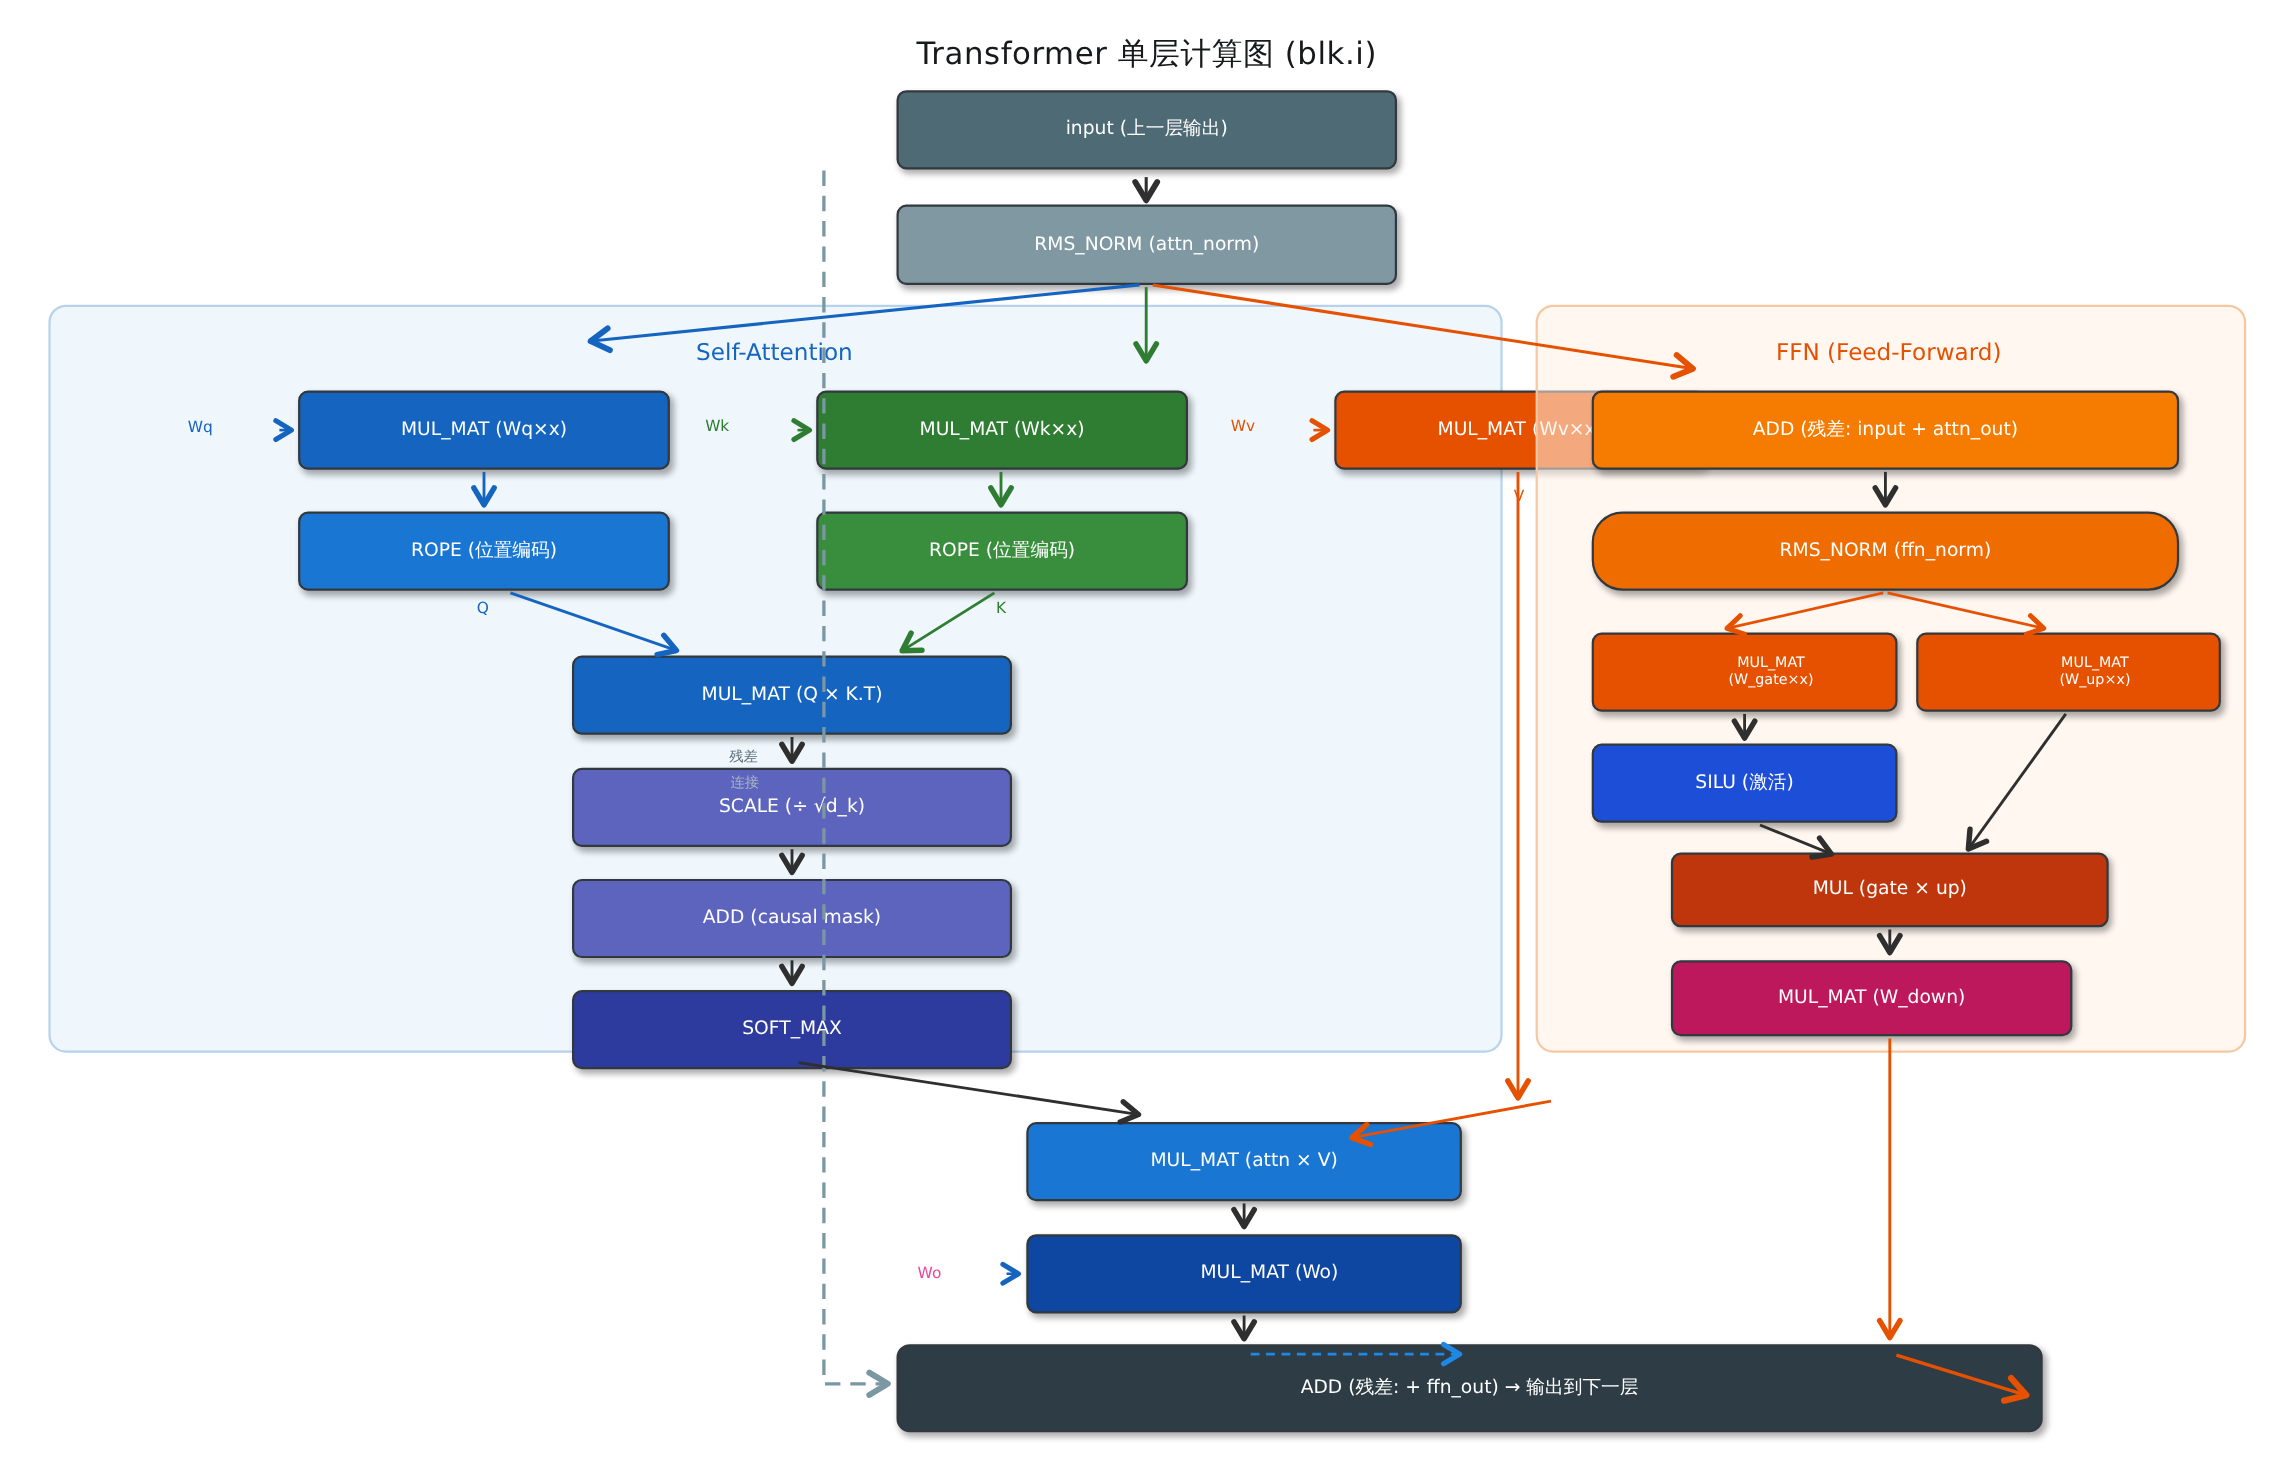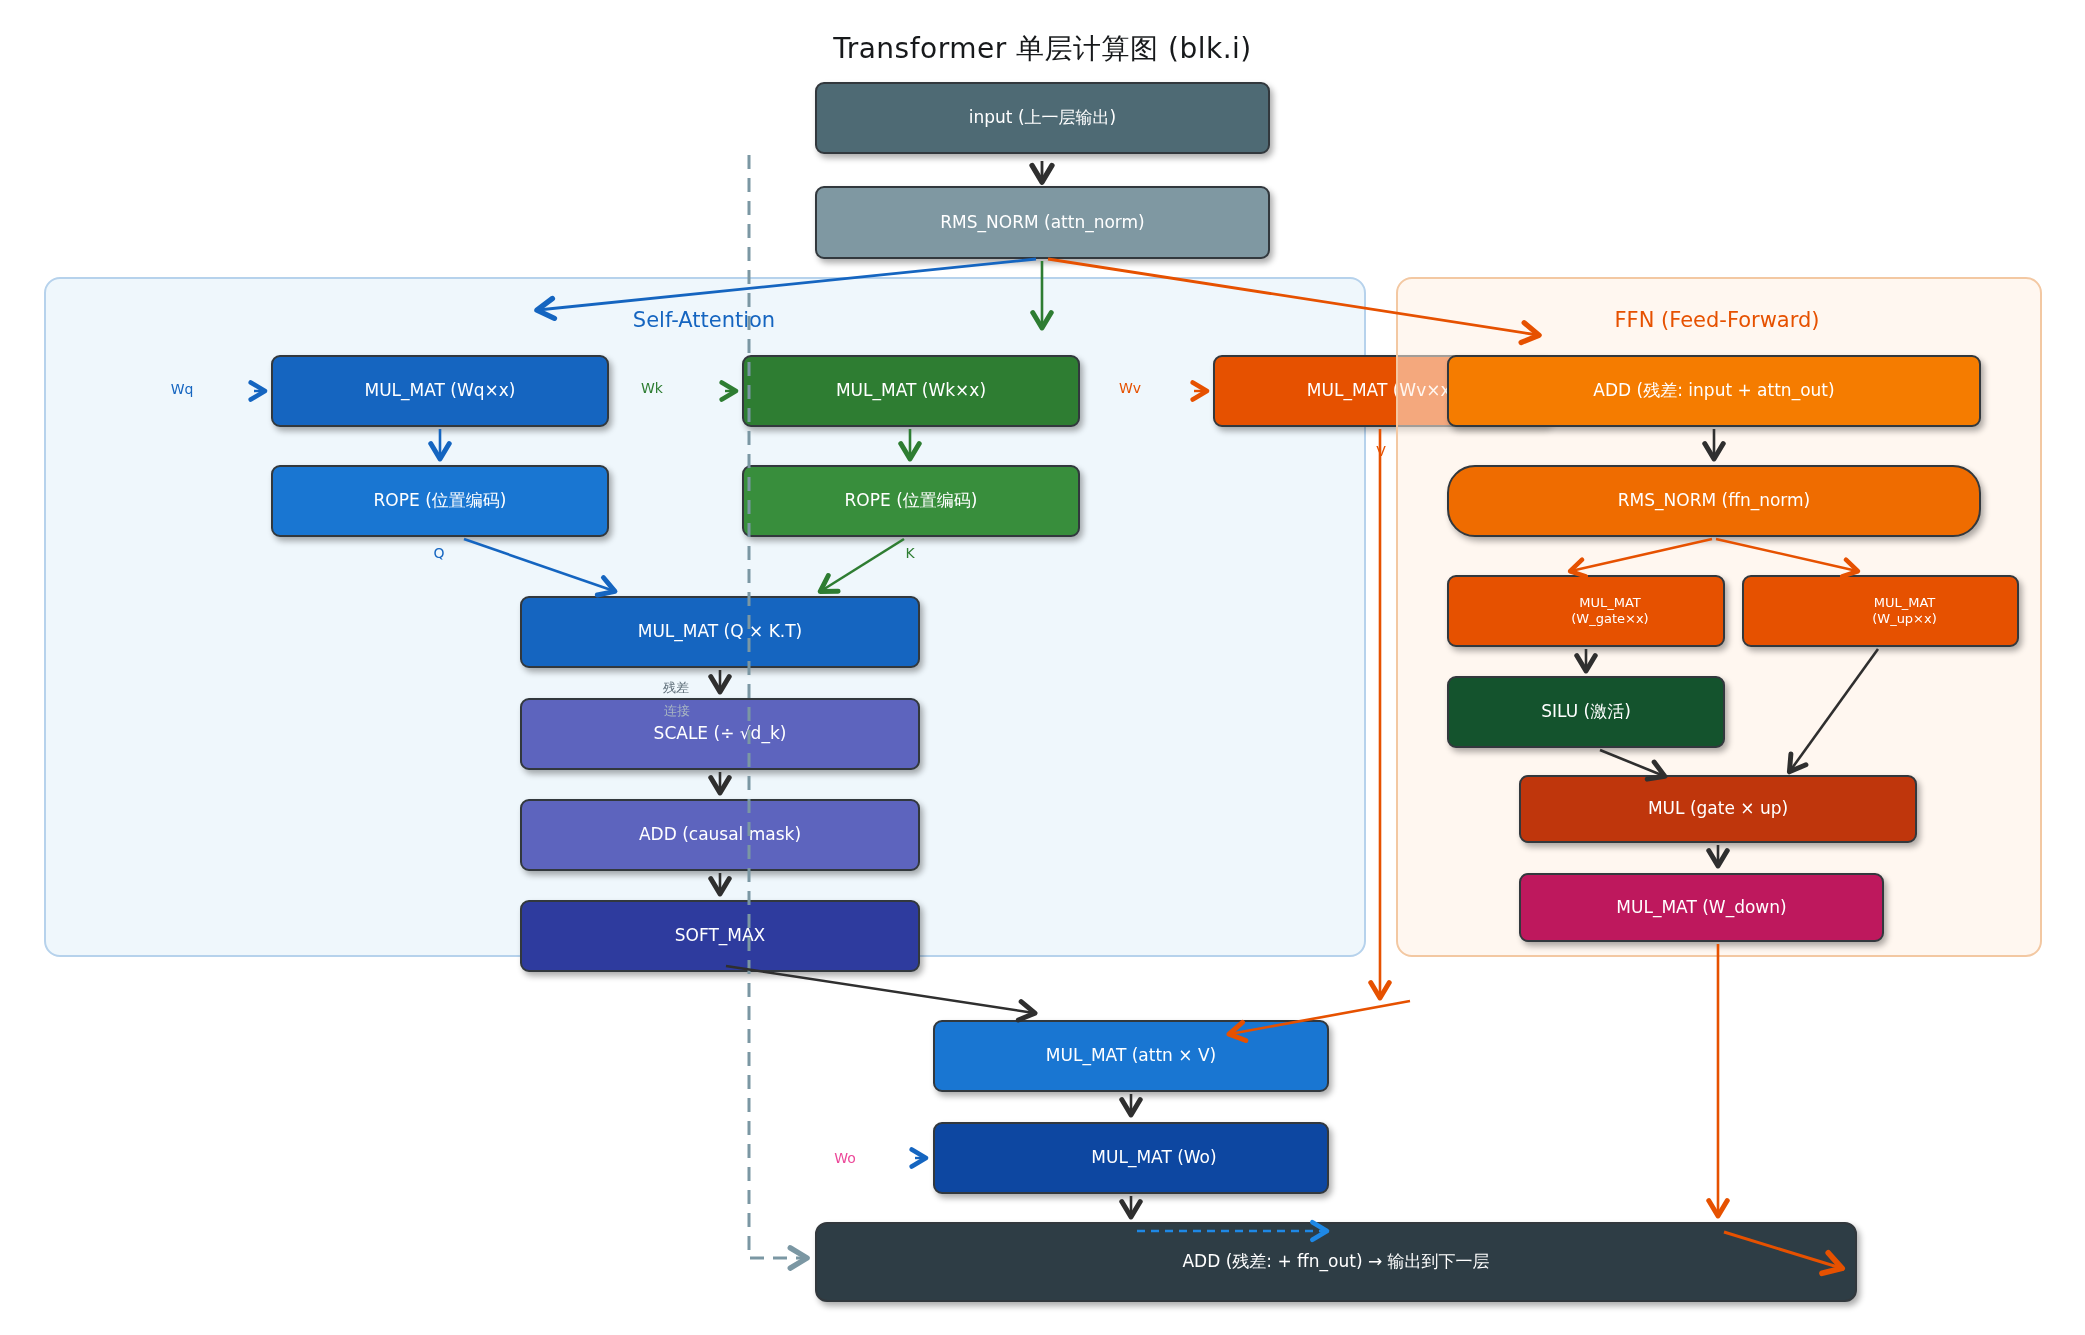--- a/index.html
+++ b/index.html
@@ -91,21 +91,21 @@
     <span>RMS_NORM (ffn_norm)</span>
   </div>
   <div class="node small-text" style="left: 1447px; top: 575px; width: 278px; height: 72px; background-color: rgb(230, 81, 0);">
     <span>MUL_MAT</span>
     <span class="l2">(W_gate×x)</span>
   </div>
   <div class="node small-text" style="left: 1742px; top: 575px; width: 277px; height: 72px; background-color: rgb(230, 81, 0);">
     <span>MUL_MAT</span>
     <span class="l2">(W_up×x)</span>
   </div>
-  <div class="node" style="left: 1447px; top: 676px; width: 278px; height: 72px; background-color: #14532d;">
+  <div class="node" style="left: 1447px; top: 676px; width: 278px; height: 72px; background-color: #1d4ed8;">
     <span>SILU (激活)</span>
   </div>
   <div class="node" style="left: 1519px; top: 775px; width: 398px; height: 68px; background-color: rgb(191, 54, 12);">
     <span>MUL (gate × up)</span>
   </div>
   <div class="node" style="left: 1519px; top: 873px; width: 365px; height: 69px; background-color: #be185d; justify-content: center;">
     <span>MUL_MAT (W_down)</span>
   </div>
 
   <div class="node" style="left: 815px; top: 1222px; width: 1042px; height: 80px; border-radius: 12px; background-color: rgb(46, 61, 69);">

